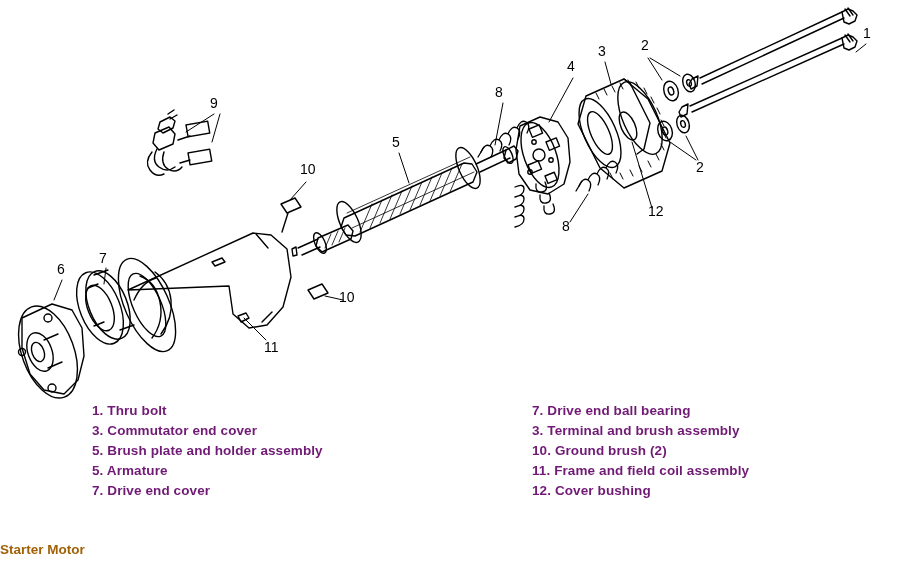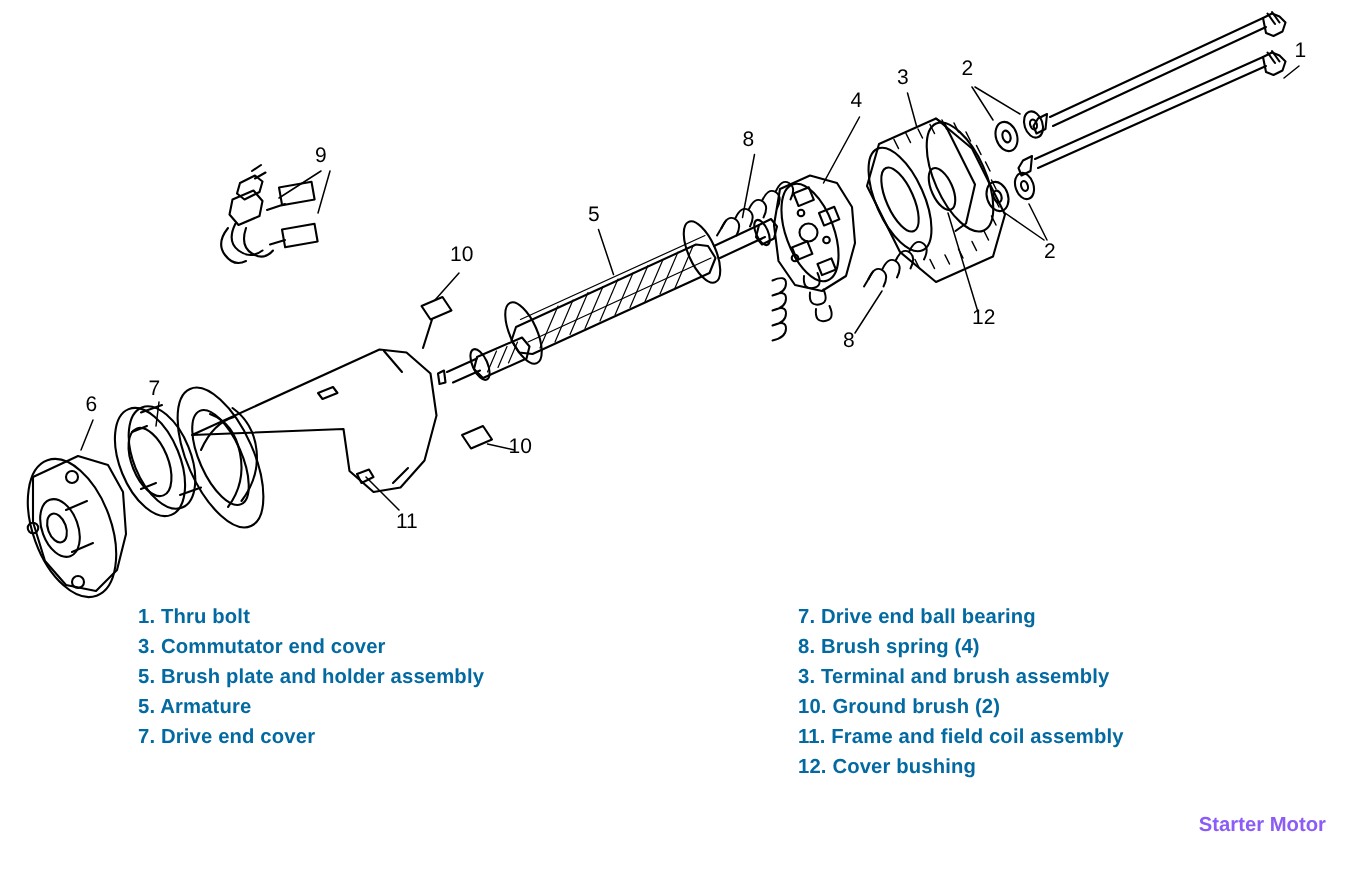--- a/index.html
+++ b/index.html
@@ -34,34 +34,34 @@
   .legend-col {
     display: flex;
     flex-direction: column;
     gap: 2px;
   }
   .legend-col.left { width: 400px; }
   .legend-col.right { width: 360px; }
   .legend-item {
     font-size: 13.5px;
     font-weight: bold;
-    color: #0369a1;
+    color: #701a75;
     letter-spacing: 0.1px;
     line-height: 18px;
     white-space: nowrap;
   }
   .caption {
     position: absolute;
     left: 0;
     top: 542px;
     width: 884px;
-    text-align: right;
+    text-align: left;
     font-size: 13.5px;
     font-weight: bold;
-    color: #8b5cf6;
+    color: #a16207;
   }
   .callout {
     position: absolute;
     font-size: 14px;
     font-weight: normal;
     color: #000;
     font-family: "Liberation Sans", sans-serif;
   }
 </style>
 </head>
@@ -328,21 +328,20 @@
   <div class="legend">
     <div class="legend-col left">
       <div class="legend-item">1. Thru bolt</div>
       <div class="legend-item">3. Commutator end cover</div>
       <div class="legend-item">5. Brush plate and holder assembly</div>
       <div class="legend-item">5. Armature</div>
       <div class="legend-item">7. Drive end cover</div>
     </div>
     <div class="legend-col right">
       <div class="legend-item">7. Drive end ball bearing</div>
-      <div class="legend-item">8. Brush spring (4)</div>
       <div class="legend-item">3. Terminal and brush assembly</div>
       <div class="legend-item">10. Ground brush (2)</div>
       <div class="legend-item">11. Frame and field coil assembly</div>
       <div class="legend-item">12. Cover bushing</div>
     </div>
   </div>
 
   <div class="caption">Starter Motor</div>
 
 </div>

